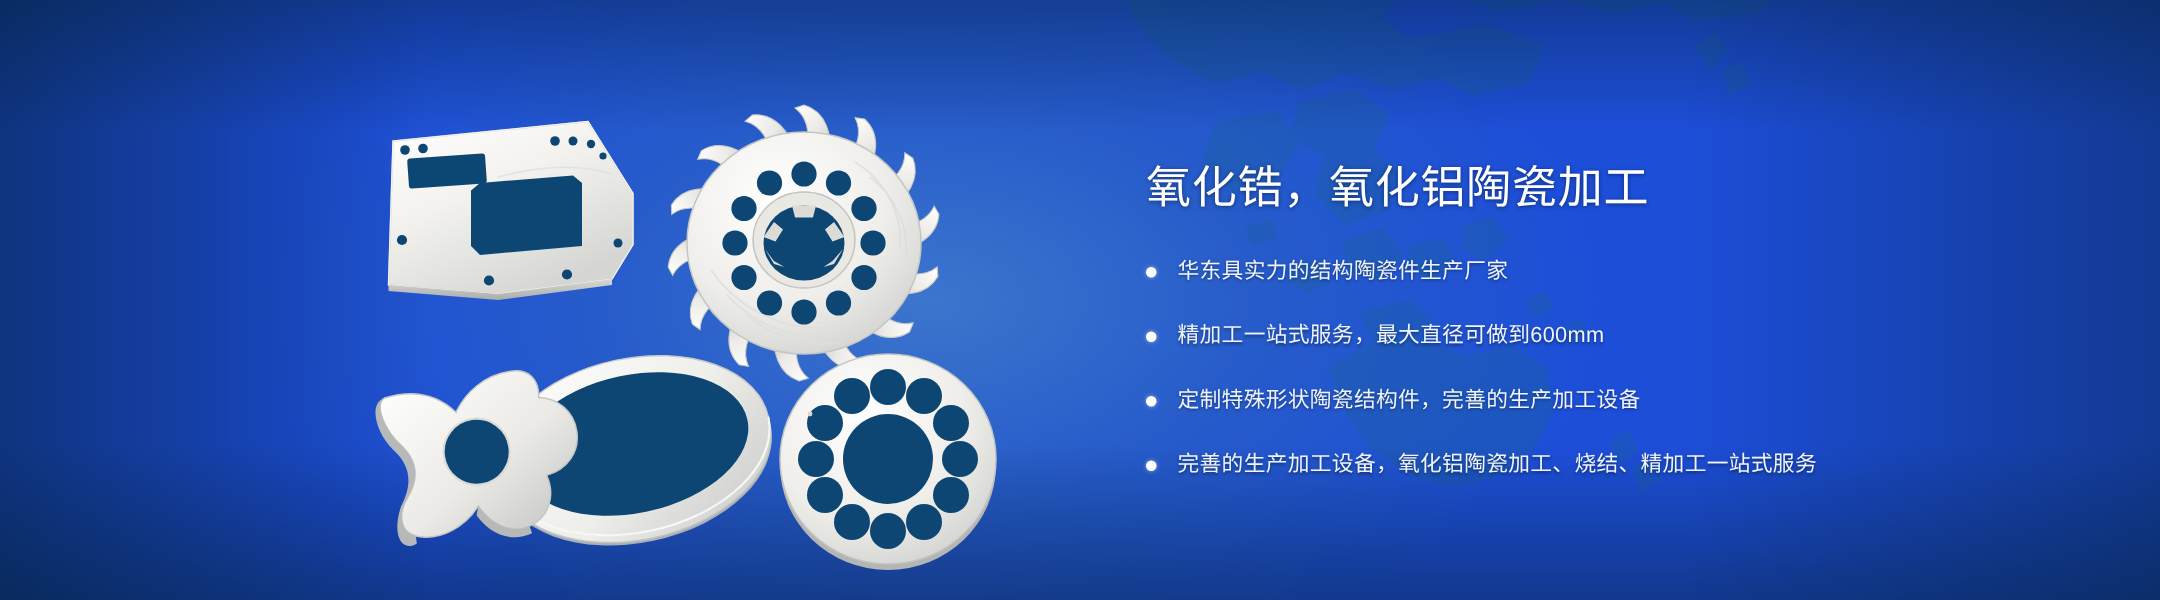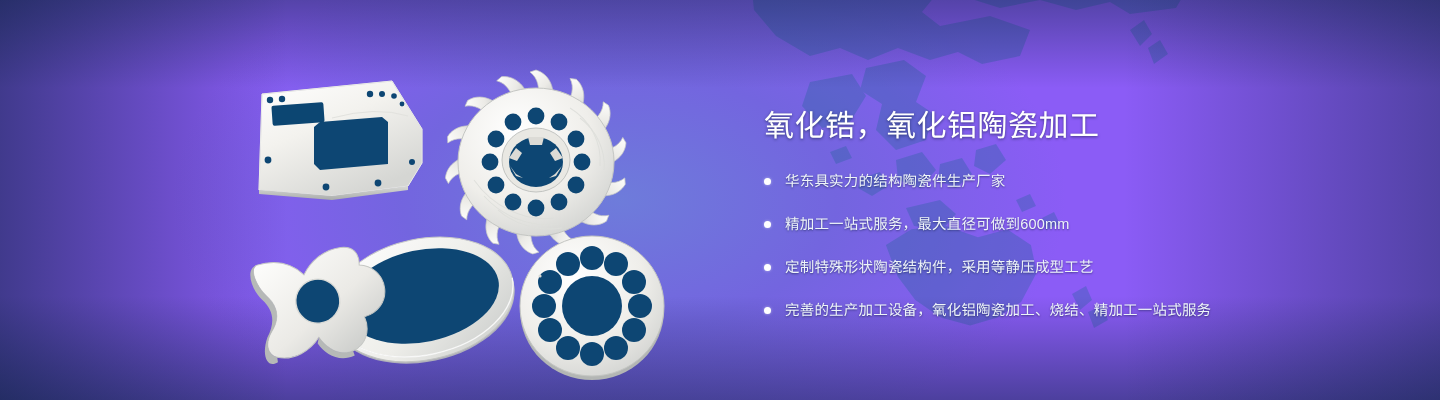--- a/index.html
+++ b/index.html
@@ -2,21 +2,21 @@
 <html lang="zh-CN"><head>
 <meta charset="utf-8">
 <style>
   html,body{margin:0;padding:0;background:#0a3c63;}
   body{font-family:"Liberation Sans","DejaVu Sans",sans-serif;}
 
   .banner{
     position:relative;
     width:1440px;height:400px;
     overflow:hidden;
-    background:#8b5cf6;
+    background:#1d4ed8;
   }
 
   
   .bg-base{
     position:absolute;inset:0;
     background:
       radial-gradient(ellipse 780px 460px at 44% 52%, #2f6d9c 0%, #1f5b８a 28%, rgba(16,74,120,0) 72%),
       linear-gradient(160deg,#0a4272 0%,#0b4676 34%,#0a4370 62%,#083f69 100%);
   }
   .bg-glow{
@@ -281,21 +281,21 @@
       <li>
         <span class="dot"></span>
         <span>华东具实力的结构陶瓷件生产厂家</span>
       </li>
       <li>
         <span class="dot"></span>
         <span>精加工一站式服务，最大直径可做到600mm</span>
       </li>
       <li>
         <span class="dot"></span>
-        <span>定制特殊形状陶瓷结构件，采用等静压成型工艺</span>
+        <span>定制特殊形状陶瓷结构件，完善的生产加工设备</span>
       </li>
       <li>
         <span class="dot"></span>
         <span>完善的生产加工设备，氧化铝陶瓷加工、烧结、精加工一站式服务</span>
       </li>
     </ul>
   </div>
 
 </div>
 

